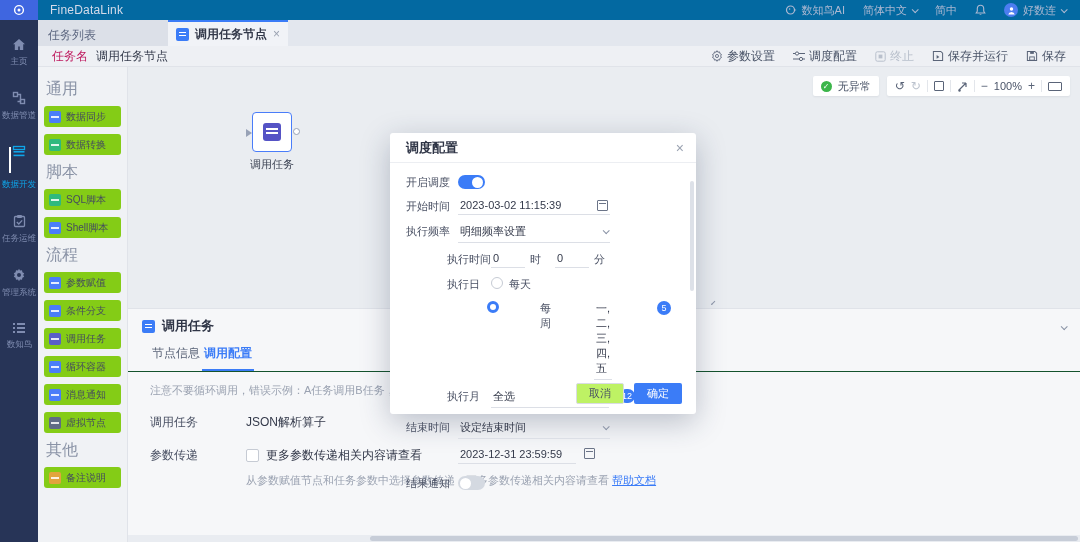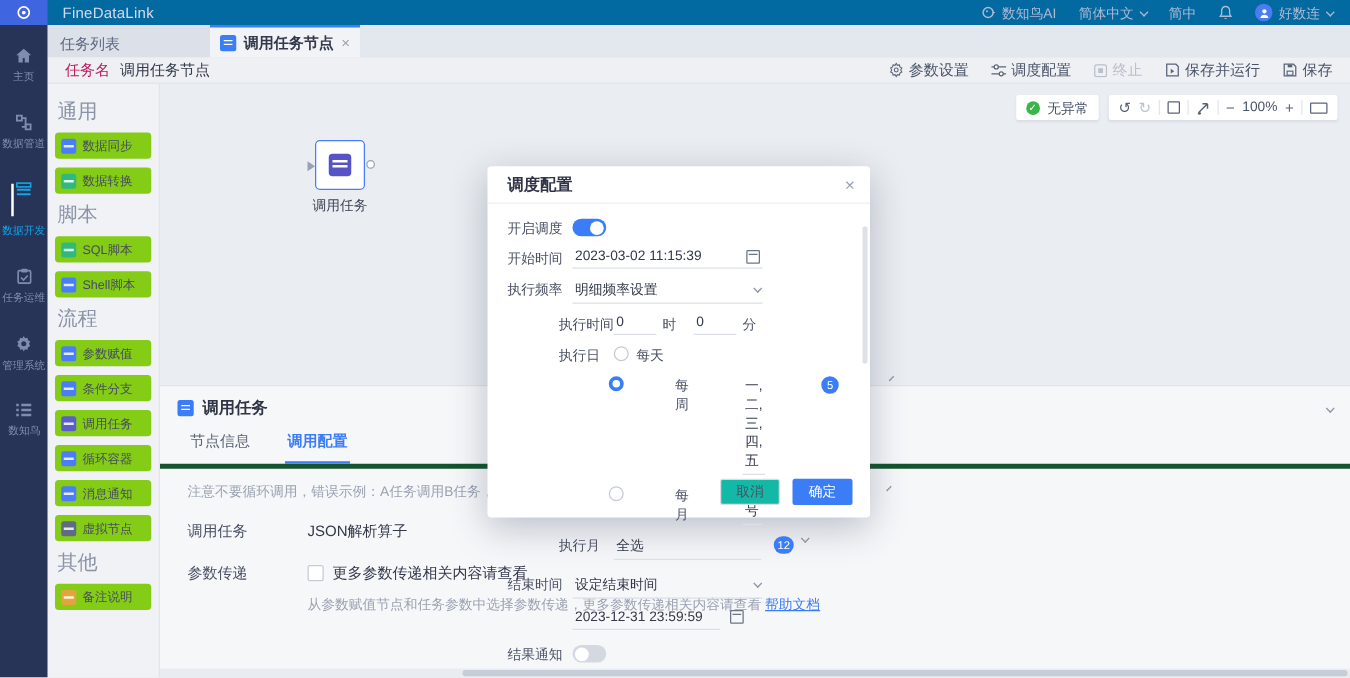--- a/index.html
+++ b/index.html
@@ -67,21 +67,21 @@
   .port-out { position:absolute; right:-9px; top:15px; width:7px; height:7px; border:1px solid #98a2b6; border-radius:50%; background:#fff; }
   .node-label { position:absolute; left:104px; top:90px; width:80px; text-align:center; font-size:11px; color:#3c4354; }
 
   
   .bottom-panel { position:absolute; left:128px; top:308px; right:0; bottom:7px; background:#f6f7f9; border-top:1px solid #e0e3e9; z-index:2; }
   .bp-header { display:flex; align-items:center; gap:7px; padding:8px 14px 6px 14px; }
   .bp-title { font-weight:bold; font-size:13px; color:#2f3546; }
   .bp-collapse { margin-left:auto; color:#8a93a6; cursor:pointer; }
   .doc-icon { width:13px; height:13px; background:#3b7cf7; border-radius:2px; position:relative; flex:0 0 13px; }
   .doc-icon::after { content:""; position:absolute; left:3px; right:3px; top:4px; height:1.5px; background:#fff; box-shadow:0 3px 0 #fff; }
-  .bp-tabs { display:flex; gap:26px; padding:0 22px; border-bottom:4px solid #14532d; }
+  .bp-tabs { display:flex; padding:0 22px; border-bottom:1px solid #14532d; }
   .bp-tab { padding:4px 2px 7px 2px; color:#5a6478; cursor:pointer; }
   .bp-tab.active { color:#3b7cf7; border-bottom:2px solid #3b7cf7; font-weight:bold; }
   .bp-note { color:#9aa2b1; font-size:11px; padding:11px 22px 0 22px; }
   .bp-row { display:flex; align-items:center; padding:16px 22px 0 22px; }
   .bp-flabel { width:96px; color:#4a5164; flex:0 0 96px; }
   .bp-value { color:#33394a; }
   .cbox { width:13px; height:13px; border:1px solid #c6cbd4; border-radius:2px; background:#fff; margin-right:7px; cursor:pointer; }
   .bp-help { color:#9aa2b1; font-size:11px; padding:9px 22px 0 118px; }
   .bp-link { color:#3b7cf7; text-decoration:underline; cursor:pointer; }
 
@@ -108,21 +108,21 @@
   .opt-label { color:#4a5164; margin-right:8px; }
   .badge { min-width:14px; height:14px; border-radius:7px; background:#3b7cf7; color:#fff; font-size:9px; display:inline-flex; align-items:center; justify-content:center; padding:0 3px; margin-left:10px; }
   .toggle { width:27px; height:14px; border-radius:7px; position:relative; cursor:pointer; }
   .toggle.on { background:#3b7cf7; } .toggle.off { background:#d4d9e1; }
   .toggle::after { content:""; position:absolute; top:1.5px; width:11px; height:11px; border-radius:50%; background:#fff; }
   .toggle.on::after { right:2px; } .toggle.off::after { left:2px; }
   .cal-icon { width:11px; height:11px; border:1px solid #6b7488; border-radius:1px; position:relative; flex:0 0 11px; }
   .cal-icon::before { content:""; position:absolute; left:1px; top:2px; right:1px; height:1px; background:#6b7488; }
   .m-footer { position:absolute; right:14px; bottom:10px; display:flex; gap:10px; }
   .btn { height:21px; min-width:48px; border-radius:2px; display:flex; align-items:center; justify-content:center; font-size:11px; padding:0 12px; cursor:pointer; }
-  .btn.ghost { background:#14b8a6; border:1px solid #d9dce3; color:#4a5164; }
+  .btn.ghost { background:#bef264; border:1px solid #d9dce3; color:#4a5164; }
   .btn.primary { background:#3b7cf7; color:#fff; }
   .m-scroll { position:absolute; right:2px; top:48px; width:4px; height:110px; border-radius:2px; background:#dde1e8; }
 
   svg { display:block; }
 </style>
 </head>
 <body>
 
 <div class="topbar">
   <div class="logo-tile">
@@ -438,29 +438,20 @@
     </div>
     <div class="m-row sub2">
       <span class="radio sel"></span>
       <span class="opt-label">每周</span>
       <span class="ufield w120">
           <span>一,二,三,四,五</span>
         </span>
       <span class="badge">5</span>
       <span class="chev m-chev"></span>
     </div>
-    <div class="m-row sub2">
-      <span class="radio"></span>
-      <span class="opt-label">每月</span>
-      <span class="ufield w120">
-          <span>31号</span>
-        </span>
-      <span class="badge">1</span>
-      <span class="chev m-chev"></span>
-    </div>
     <div class="m-row sub">
       <span class="sub-label">执行月</span>
       <span class="ufield w120">
           <span>全选</span>
         </span>
       <span class="badge">12</span>
       <span class="chev m-chev"></span>
     </div>
     <div class="m-row" style="margin-top:12px;">
       <span class="m-label">结束时间</span>

